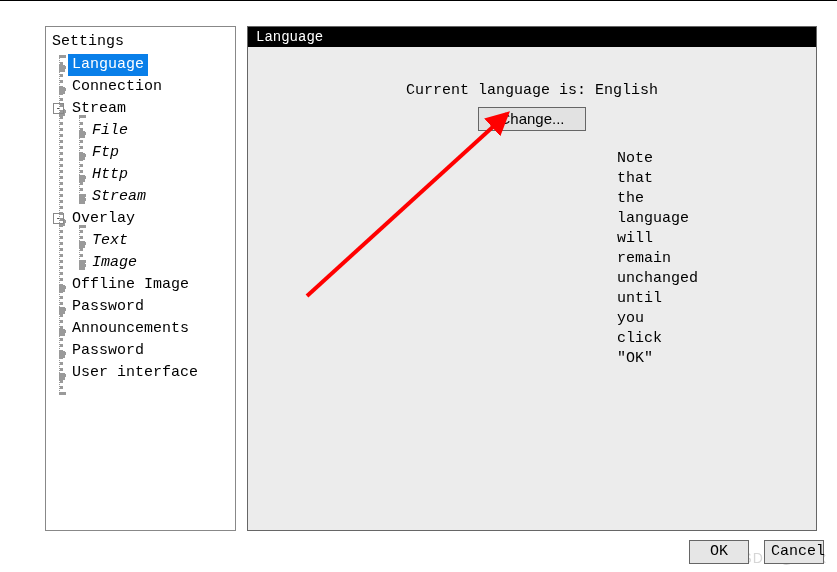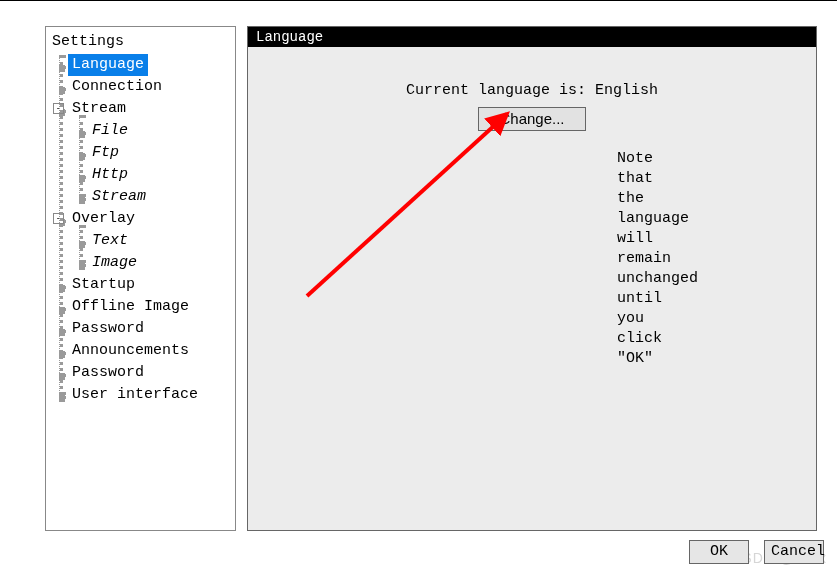--- a/index.html
+++ b/index.html
@@ -158,21 +158,20 @@
         <li class="tree-item"><div class="tree-line-h" style="left: 13px; top: 11px; width: 6px; border-top-width: 1px;"></div><div class="tree-glyph">-</div><span class="lbl">Stream</span></li>
         <li class="tree-item child"><div class="tree-line-h" style="left: 33px; top: 11px; width: 6px; border-top-width: 1px;"></div><span class="lbl">File</span></li>
         <li class="tree-item child"><div class="tree-line-h" style="left: 33px; top: 11px; width: 6px; border-top-width: 1px;"></div><span class="lbl">Ftp</span></li>
         <li class="tree-item child"><div class="tree-line-h" style="left: 33px; top: 11px; width: 6px; border-top-width: 1px;"></div><span class="lbl">Http</span></li>
         <li class="tree-item child"><div class="tree-line-h" style="left: 33px; top: 11px; width: 6px; border-top-width: 1px;"></div><span class="lbl">Stream</span></li>
         <div class="tree-line-v" style="left: 33px; top: 61px; height: 82px; border-left-width: 1px;"></div>
         <li class="tree-item"><div class="tree-line-h" style="left: 13px; top: 11px; width: 6px; border-top-width: 1px;"></div><div class="tree-glyph">-</div><span class="lbl">Overlay</span></li>
         <li class="tree-item child"><div class="tree-line-h" style="left: 33px; top: 11px; width: 6px; border-top-width: 1px;"></div><span class="lbl">Text</span></li>
         <li class="tree-item child"><div class="tree-line-h" style="left: 33px; top: 11px; width: 6px; border-top-width: 1px;"></div><span class="lbl">Image</span></li>
         <div class="tree-line-v" style="left: 33px; top: 171px; height: 38px; border-left-width: 1px;"></div>
-        <li class="tree-item"><div class="tree-line-h" style="left: 13px; top: 11px; width: 6px; border-top-width: 1px;"></div><span class="lbl">Startup</span></li>
         <li class="tree-item"><div class="tree-line-h" style="left: 13px; top: 11px; width: 6px; border-top-width: 1px;"></div><span class="lbl">Offline Image</span></li>
         <li class="tree-item"><div class="tree-line-h" style="left: 13px; top: 11px; width: 6px; border-top-width: 1px;"></div><span class="lbl">Password</span></li>
         <li class="tree-item"><div class="tree-line-h" style="left: 13px; top: 11px; width: 6px; border-top-width: 1px;"></div><span class="lbl">Announcements</span></li>
         <li class="tree-item"><div class="tree-line-h" style="left: 13px; top: 11px; width: 6px; border-top-width: 1px;"></div><span class="lbl">Password</span></li>
         <li class="tree-item"><div class="tree-line-h" style="left: 13px; top: 11px; width: 6px; border-top-width: 1px;"></div><span class="lbl">User interface</span></li>
         <div class="tree-line-v" style="left: 13px; top: 1px; height: 340px; border-left-width: 1px;"></div>
       </ul>
   </div>
 
   <div class="content-panel">

